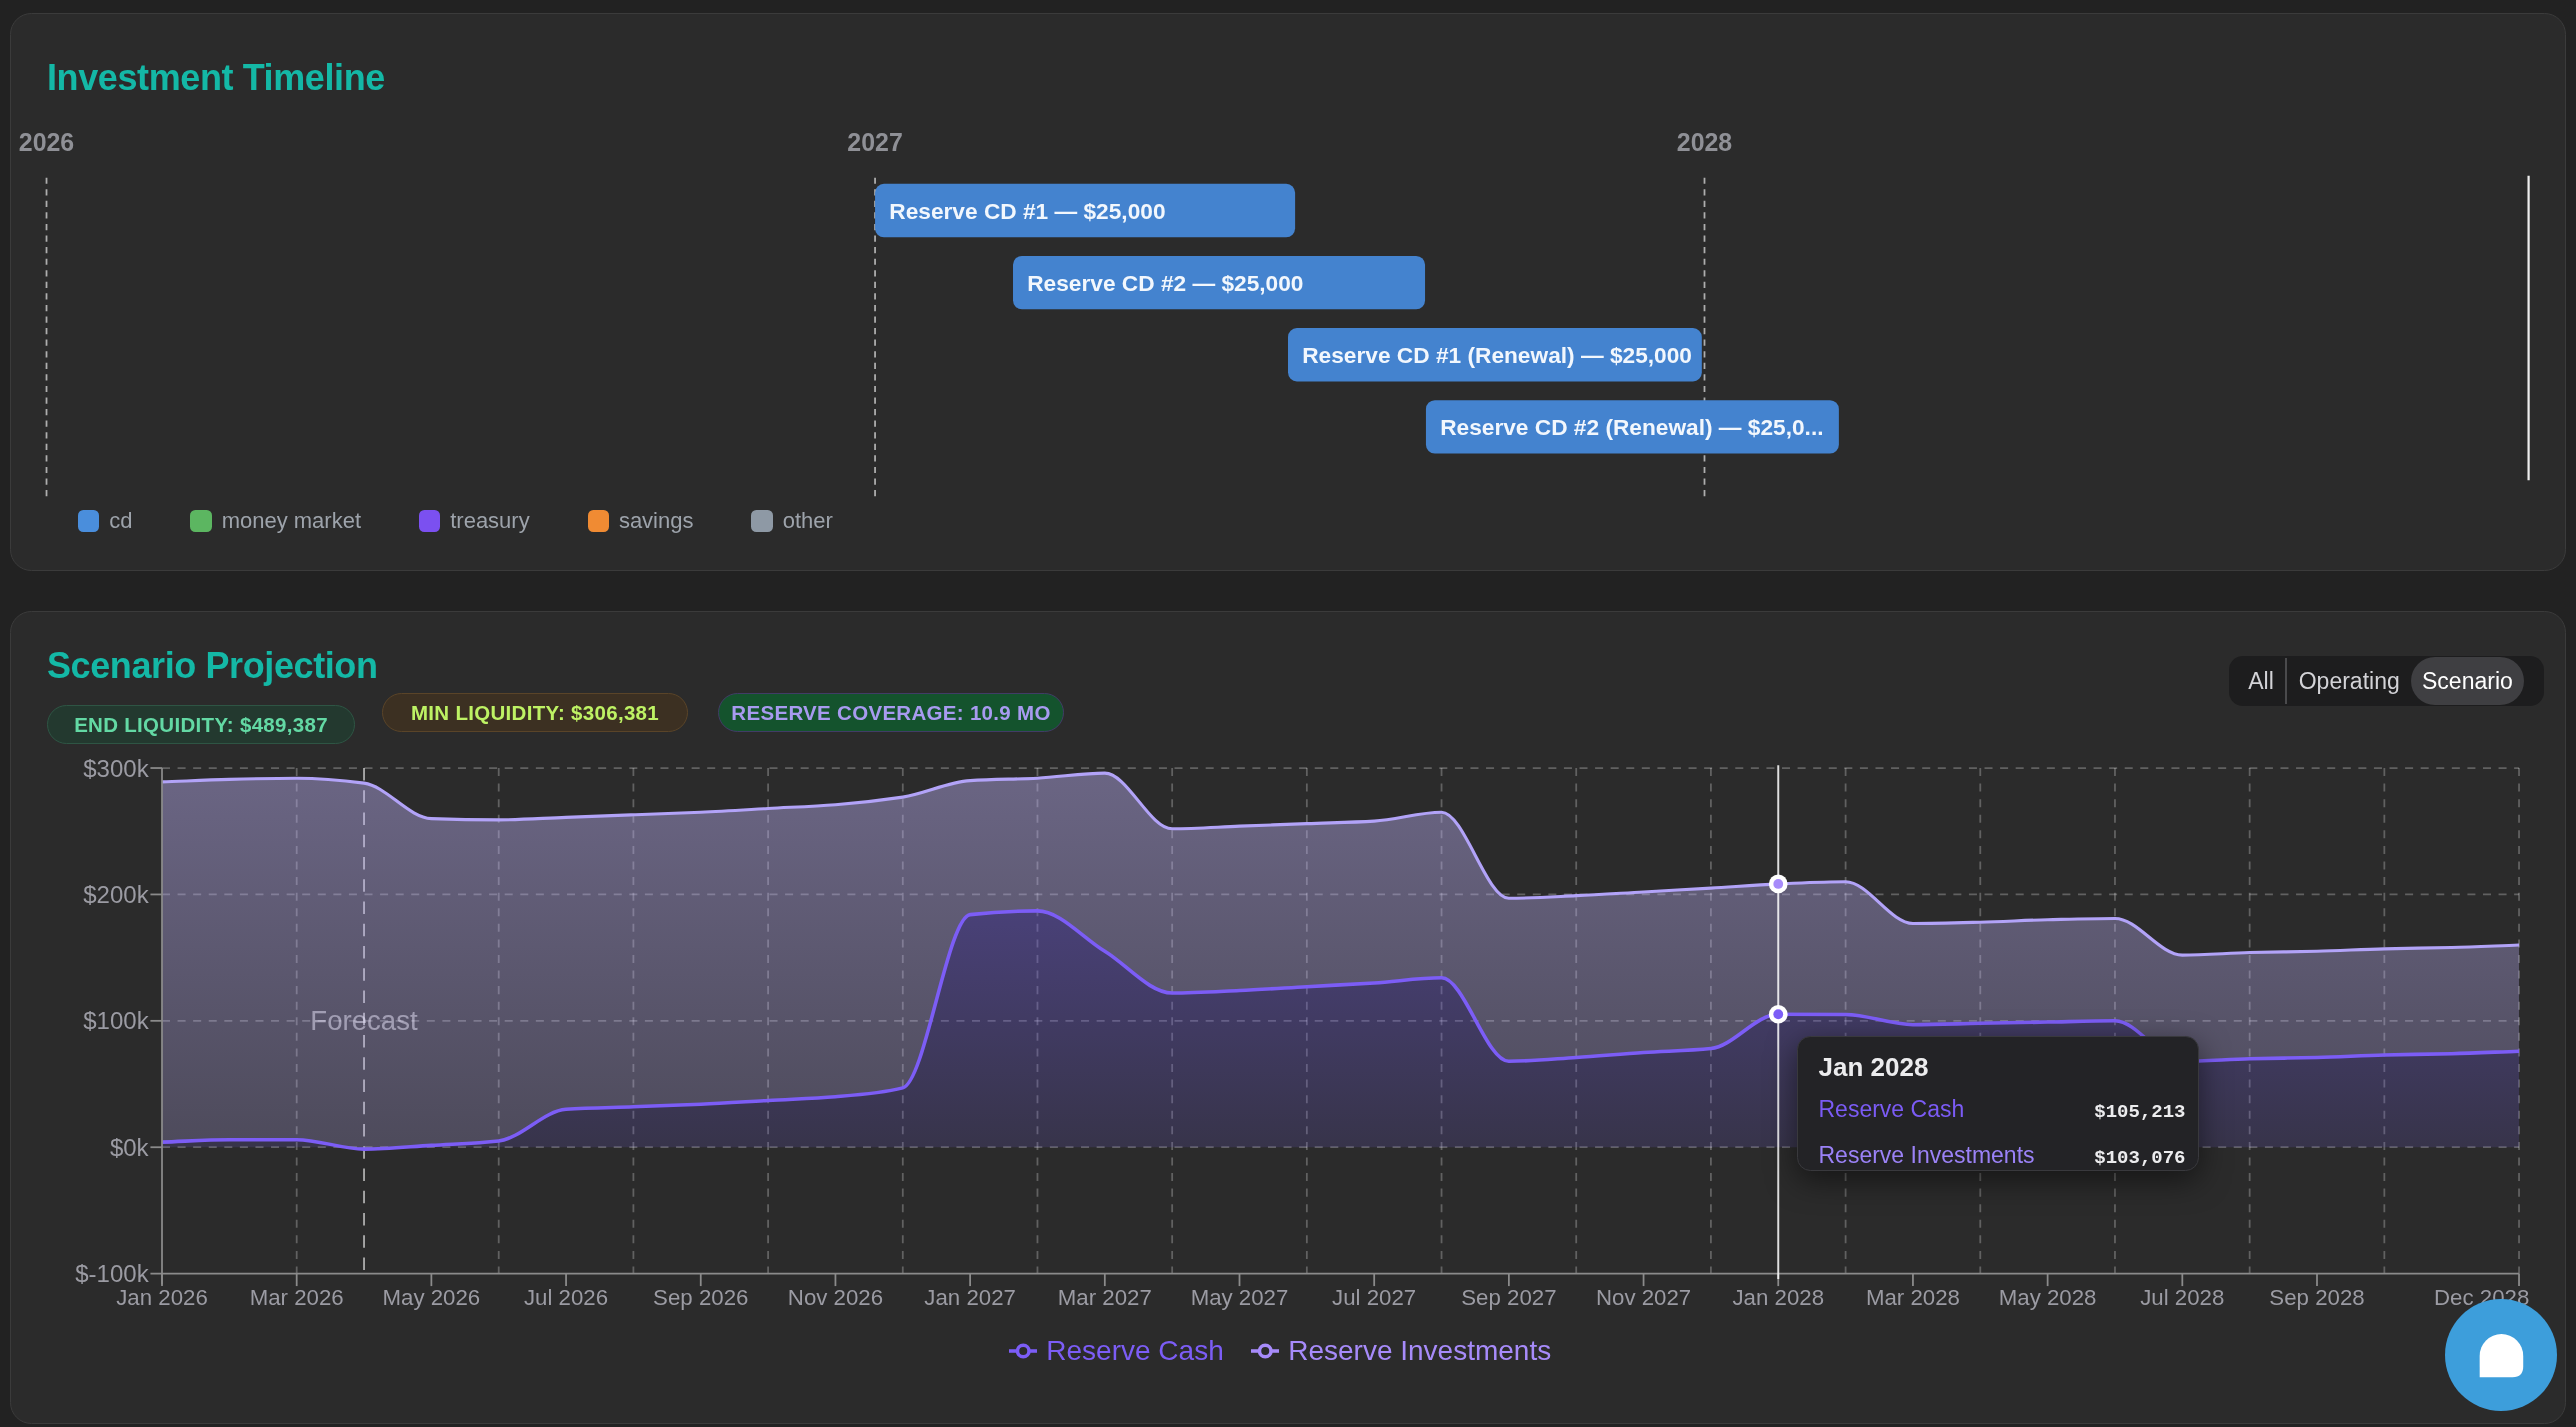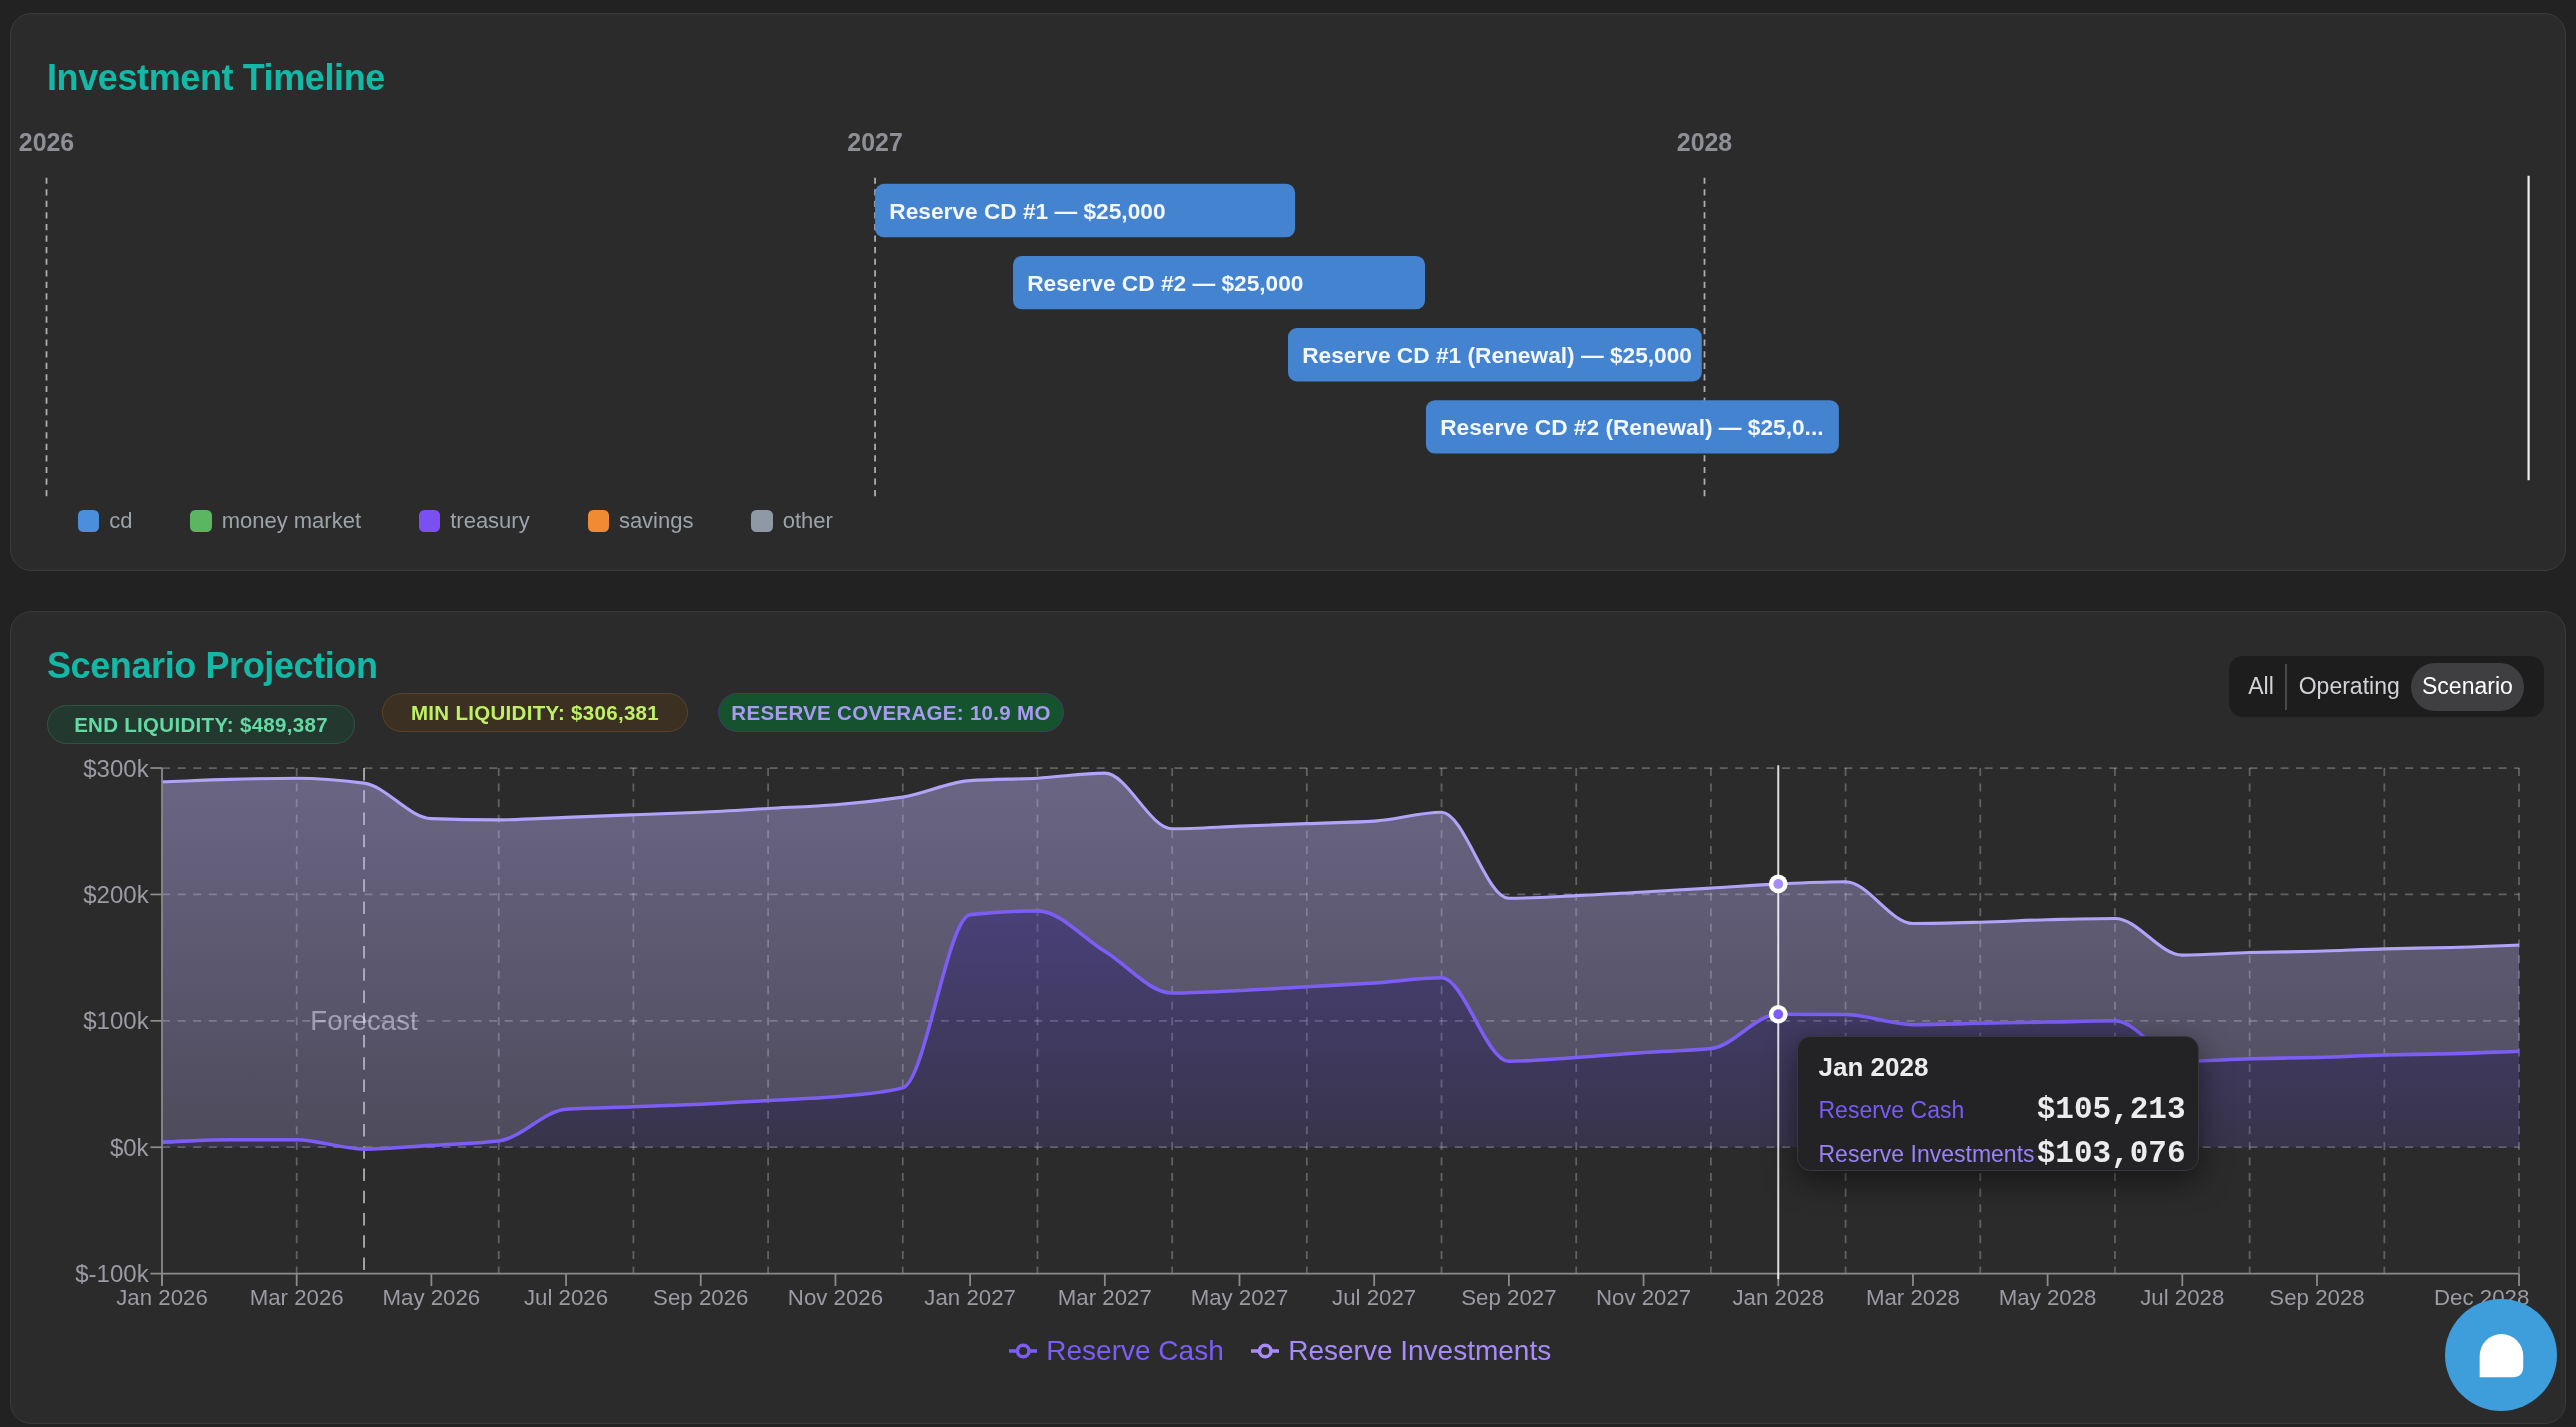--- a/index.html
+++ b/index.html
@@ -10,32 +10,32 @@
 .title { position:absolute; left:47px; font-size:36px; font-weight:700; color:#14b8a6; letter-spacing:-0.4px; }
 .li { display:inline-flex; align-items:center; margin-right:27px; color:#9da3ab; font-size:22px;padding-left:31px; }
 .sq { display:inline-block; width:21.4px; height:21.4px; border-radius:5.3px; margin-right:9.8px; }
 #leg1 { position:absolute; left:47px; top:508px; display:flex; }
 .badge { display:inline-flex; align-items:center; justify-content:center; height:39px; border-radius:19.6px;
   font-size:20.5px; font-weight:700; letter-spacing:0.3px; }
 #badges { position:absolute; left:47px; top:693px; display:flex; }
 .b1 { background:#23392f; color:#63d9a4; border:0.9px solid #2e5544; width:308px; margin-right:27px;margin-top:12px; }
 .b2 { background:#3c3022; color:#bef264; border:0.9px solid #5a4428; width:306px; margin-right:30px; }
 .b3 { background:#14532d; color:#a89bf0; border:0.9px solid #413c66; width:346px; }
-#toggle { position:absolute; right:32px; top:656px; height:61px; background:#1d1d1e;
+#toggle { position:absolute; right:32px; top:656px; height:50px; background:#1d1d1e;
   border-radius:14px; display:flex; align-items:center; padding:0 20.5px 0 8px; }
 #toggle .opt { font-size:23px; color:#d3d3d7; padding:0 11.6px; }
 #toggle .sep { width:1.8px; height:46px; background:#4a4a4c; }
 #toggle .sel { background:#3f3f42; color:#ffffff; border-radius:24px; height:48px;
   display:flex; align-items:center; font-weight:500; padding:0 10.7px; }
 #tooltip { position:absolute; left:1797px; top:1036px; width:402px; height:135px;
   background:#232326; border:0.9px solid #39393d; border-radius:13.4px; padding:11.6px 12.5px 0 20.5px;
   box-shadow:0 9px 30px rgba(0,0,0,0.5); }
 #tooltip .tt { color:#ececee; font-size:26px; font-weight:700; line-height:36px; margin-bottom:3.6px; }
 #tooltip .row { display:flex; justify-content:space-between; align-items:baseline; font-size:23px; line-height:43px; }
-#tooltip .val { font-family:"Liberation Mono", monospace; font-weight:700; color:#ececee; font-size:31px; }
+#tooltip .val { font-family:"Liberation Mono", monospace; font-weight:700; color:#ececee; font-size:19px; }
 #leg2 { position:absolute; left:0; top:1335px; width:100%; display:flex; justify-content:center; gap:27px; font-size:28px; padding-right:16px; }
 .lit { display:inline-flex; align-items:center; gap:9px; }
 .chat { position:absolute; left:2445px; top:1299px; }
 </style></head>
 <body>
 <div class="card" id="c1"></div>
 <div class="card" id="c2"></div>
 <svg width="2576" height="558" viewBox="0 15 2894 627" style="position:absolute;left:0;top:13.4px">
 <text x="52" y="170" fill="#8f9096" font-size="28" font-weight="700" text-anchor="middle">2026</text>
 <line x1="52" y1="200" x2="52" y2="561" stroke="#ffffff" stroke-opacity="0.62" stroke-width="2" stroke-dasharray="7 6"></line>

